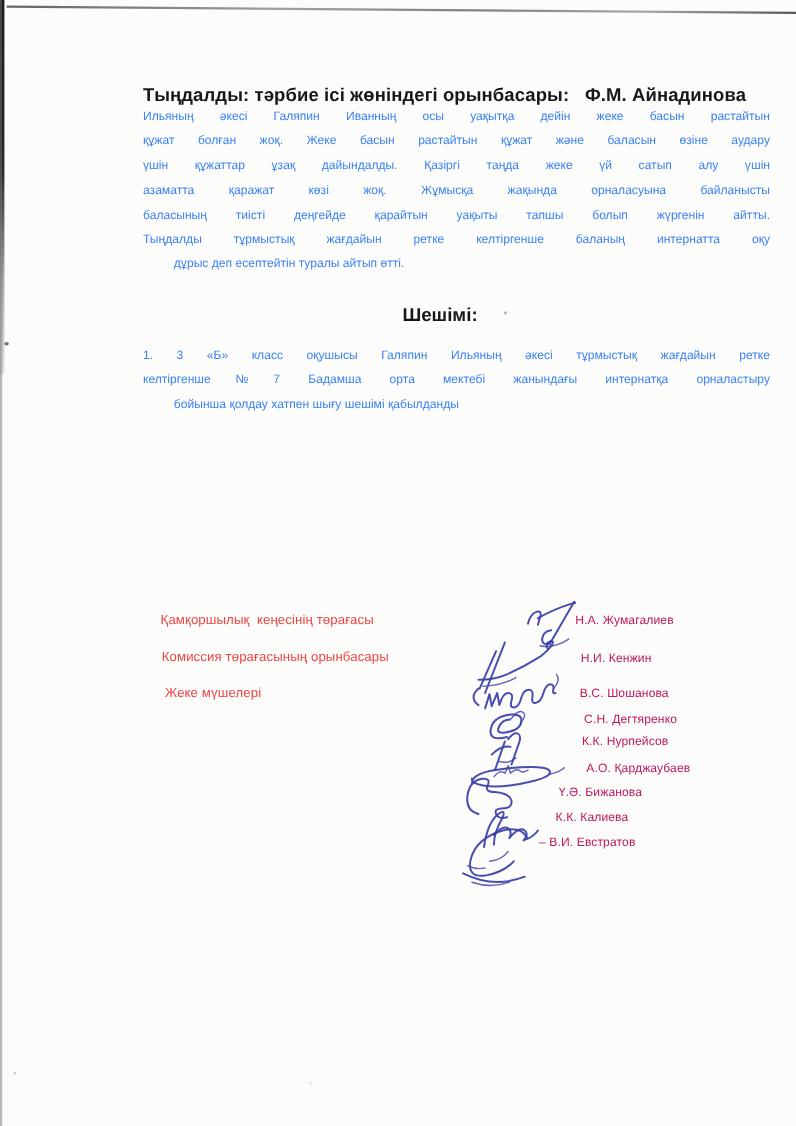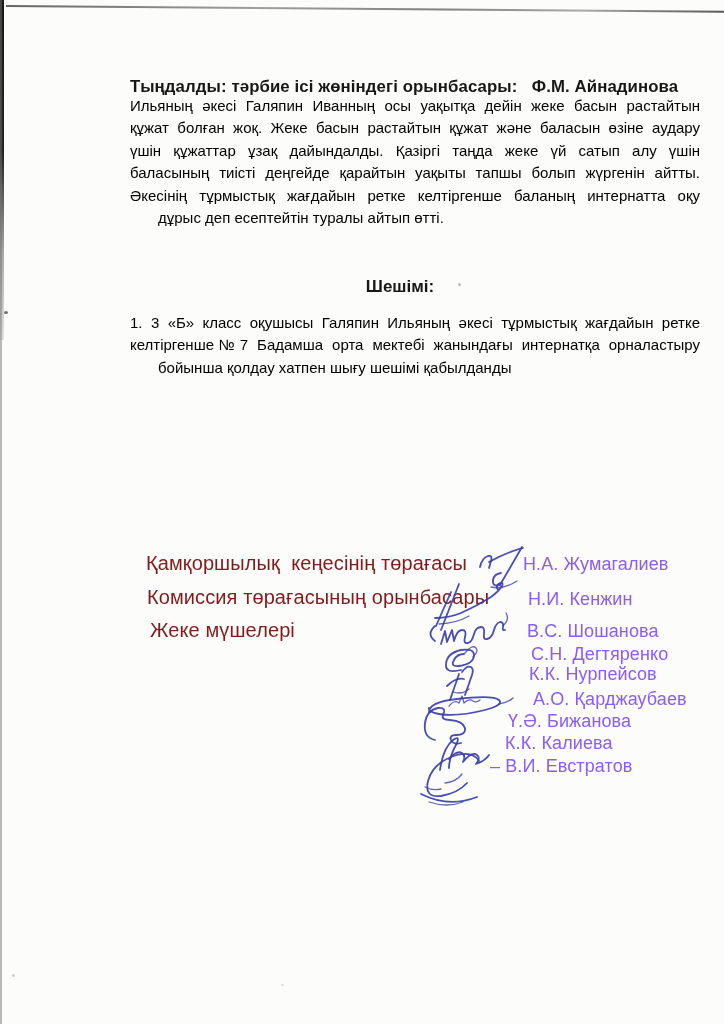--- a/index.html
+++ b/index.html
@@ -30,39 +30,39 @@
   .speck2{left:458px;top:283px;width:3px;height:3px;background:#b9b9b9;}
   .speck3{left:12px;top:974px;width:3px;height:3px;background:#cfcfcf;}
   .speck4{left:281px;top:984px;width:3px;height:2px;background:#dddddd;}
 
   
   .txt{position:absolute;left:130px;width:570px;}
   .heard-heading{
     top:76px;font-size:16.8px;font-weight:bold;line-height:22.4px;
     white-space:pre-wrap;letter-spacing:.1px;color:#171717;
   }
-  .para{font-size:15px;line-height:22.4px;color:#000000;}
+  .para{font-size:11px;line-height:22.4px;color:#3b82f6;}
   .para1{top:95px;}
   .para2{top:312px;}
   .jline{text-align:justify;text-align-last:justify;}
   .jline-last{text-align:justify;text-align-last:left;margin-left:28px;}
   .decision-heading{
     top:277px;font-size:17px;font-weight:bold;text-align:center;
     padding-right:30px;box-sizing:border-box;color:#171717;
   }
   
   .sig-role{
-    position:absolute;font-size:20px;line-height:20px;color:#7f1d1d;
+    position:absolute;font-size:12px;line-height:20px;color:#ef4444;
     white-space:pre-wrap;letter-spacing:.1px;
   }
   .role-1{left:146px;top:553px;}
   .role-2{left:147px;top:587px;}
   .role-3{left:150px;top:620px;}
   .sig-name{
-    position:absolute;font-size:18px;line-height:20px;color:#8b5cf6;
+    position:absolute;font-size:11px;line-height:20px;color:#be185d;
     letter-spacing:.1px;white-space:pre;
   }
   .n1{left:523px;top:554px;}
   .n2{left:528px;top:589px;}
   .n3{left:527px;top:621px;}
   .n4{left:531px;top:644px;}
   .n5{left:529px;top:664px;}
   .n6{left:533px;top:689px;}
   .n7{left:508px;top:711px;}
   .n8{left:505px;top:733px;}
@@ -83,22 +83,23 @@
   <div class="speck speck2"></div>
   <div class="speck speck3"></div>
   <div class="speck speck4"></div>
 
   <div class="txt heard-heading">Тыңдалды: тәрбие ісі жөніндегі орынбасары:   Ф.М. Айнадинова</div>
 
   <div class="txt para para1">
     <div class="jline">Ильяның әкесі Галяпин Иванның осы уақытқа дейін жеке басын растайтын</div>
     <div class="jline">құжат болған жоқ. Жеке басын растайтын құжат және баласын өзіне аудару</div>
     <div class="jline">үшін құжаттар ұзақ дайындалды. Қазіргі таңда жеке үй сатып алу үшін</div>
+    <div class="jline">азаматта қаражат көзі жоқ. Жұмысқа жақында орналасуына байланысты</div>
     <div class="jline">баласының тиісті деңгейде қарайтын уақыты тапшы болып жүргенін айтты.</div>
-    <div class="jline">Әкесінің тұрмыстық жағдайын ретке келтіргенше баланың интернатта оқу</div>
+    <div class="jline">Тыңдалды тұрмыстық жағдайын ретке келтіргенше баланың интернатта оқу</div>
     <div class="jline jline-last">дұрыс деп есептейтін туралы айтып өтті.</div>
   </div>
 
   <div class="txt decision-heading">Шешімі:</div>
 
   <div class="txt para para2">
     <div class="jline">1. 3 «Б» класс оқушысы Галяпин Ильяның әкесі  тұрмыстық жағдайын ретке</div>
     <div class="jline">келтіргенше№7 Бадамша орта мектебі жанындағы интернатқа орналастыру</div>
     <div class="jline jline-last">бойынша қолдау хатпен шығу шешімі қабылданды</div>
   </div>

